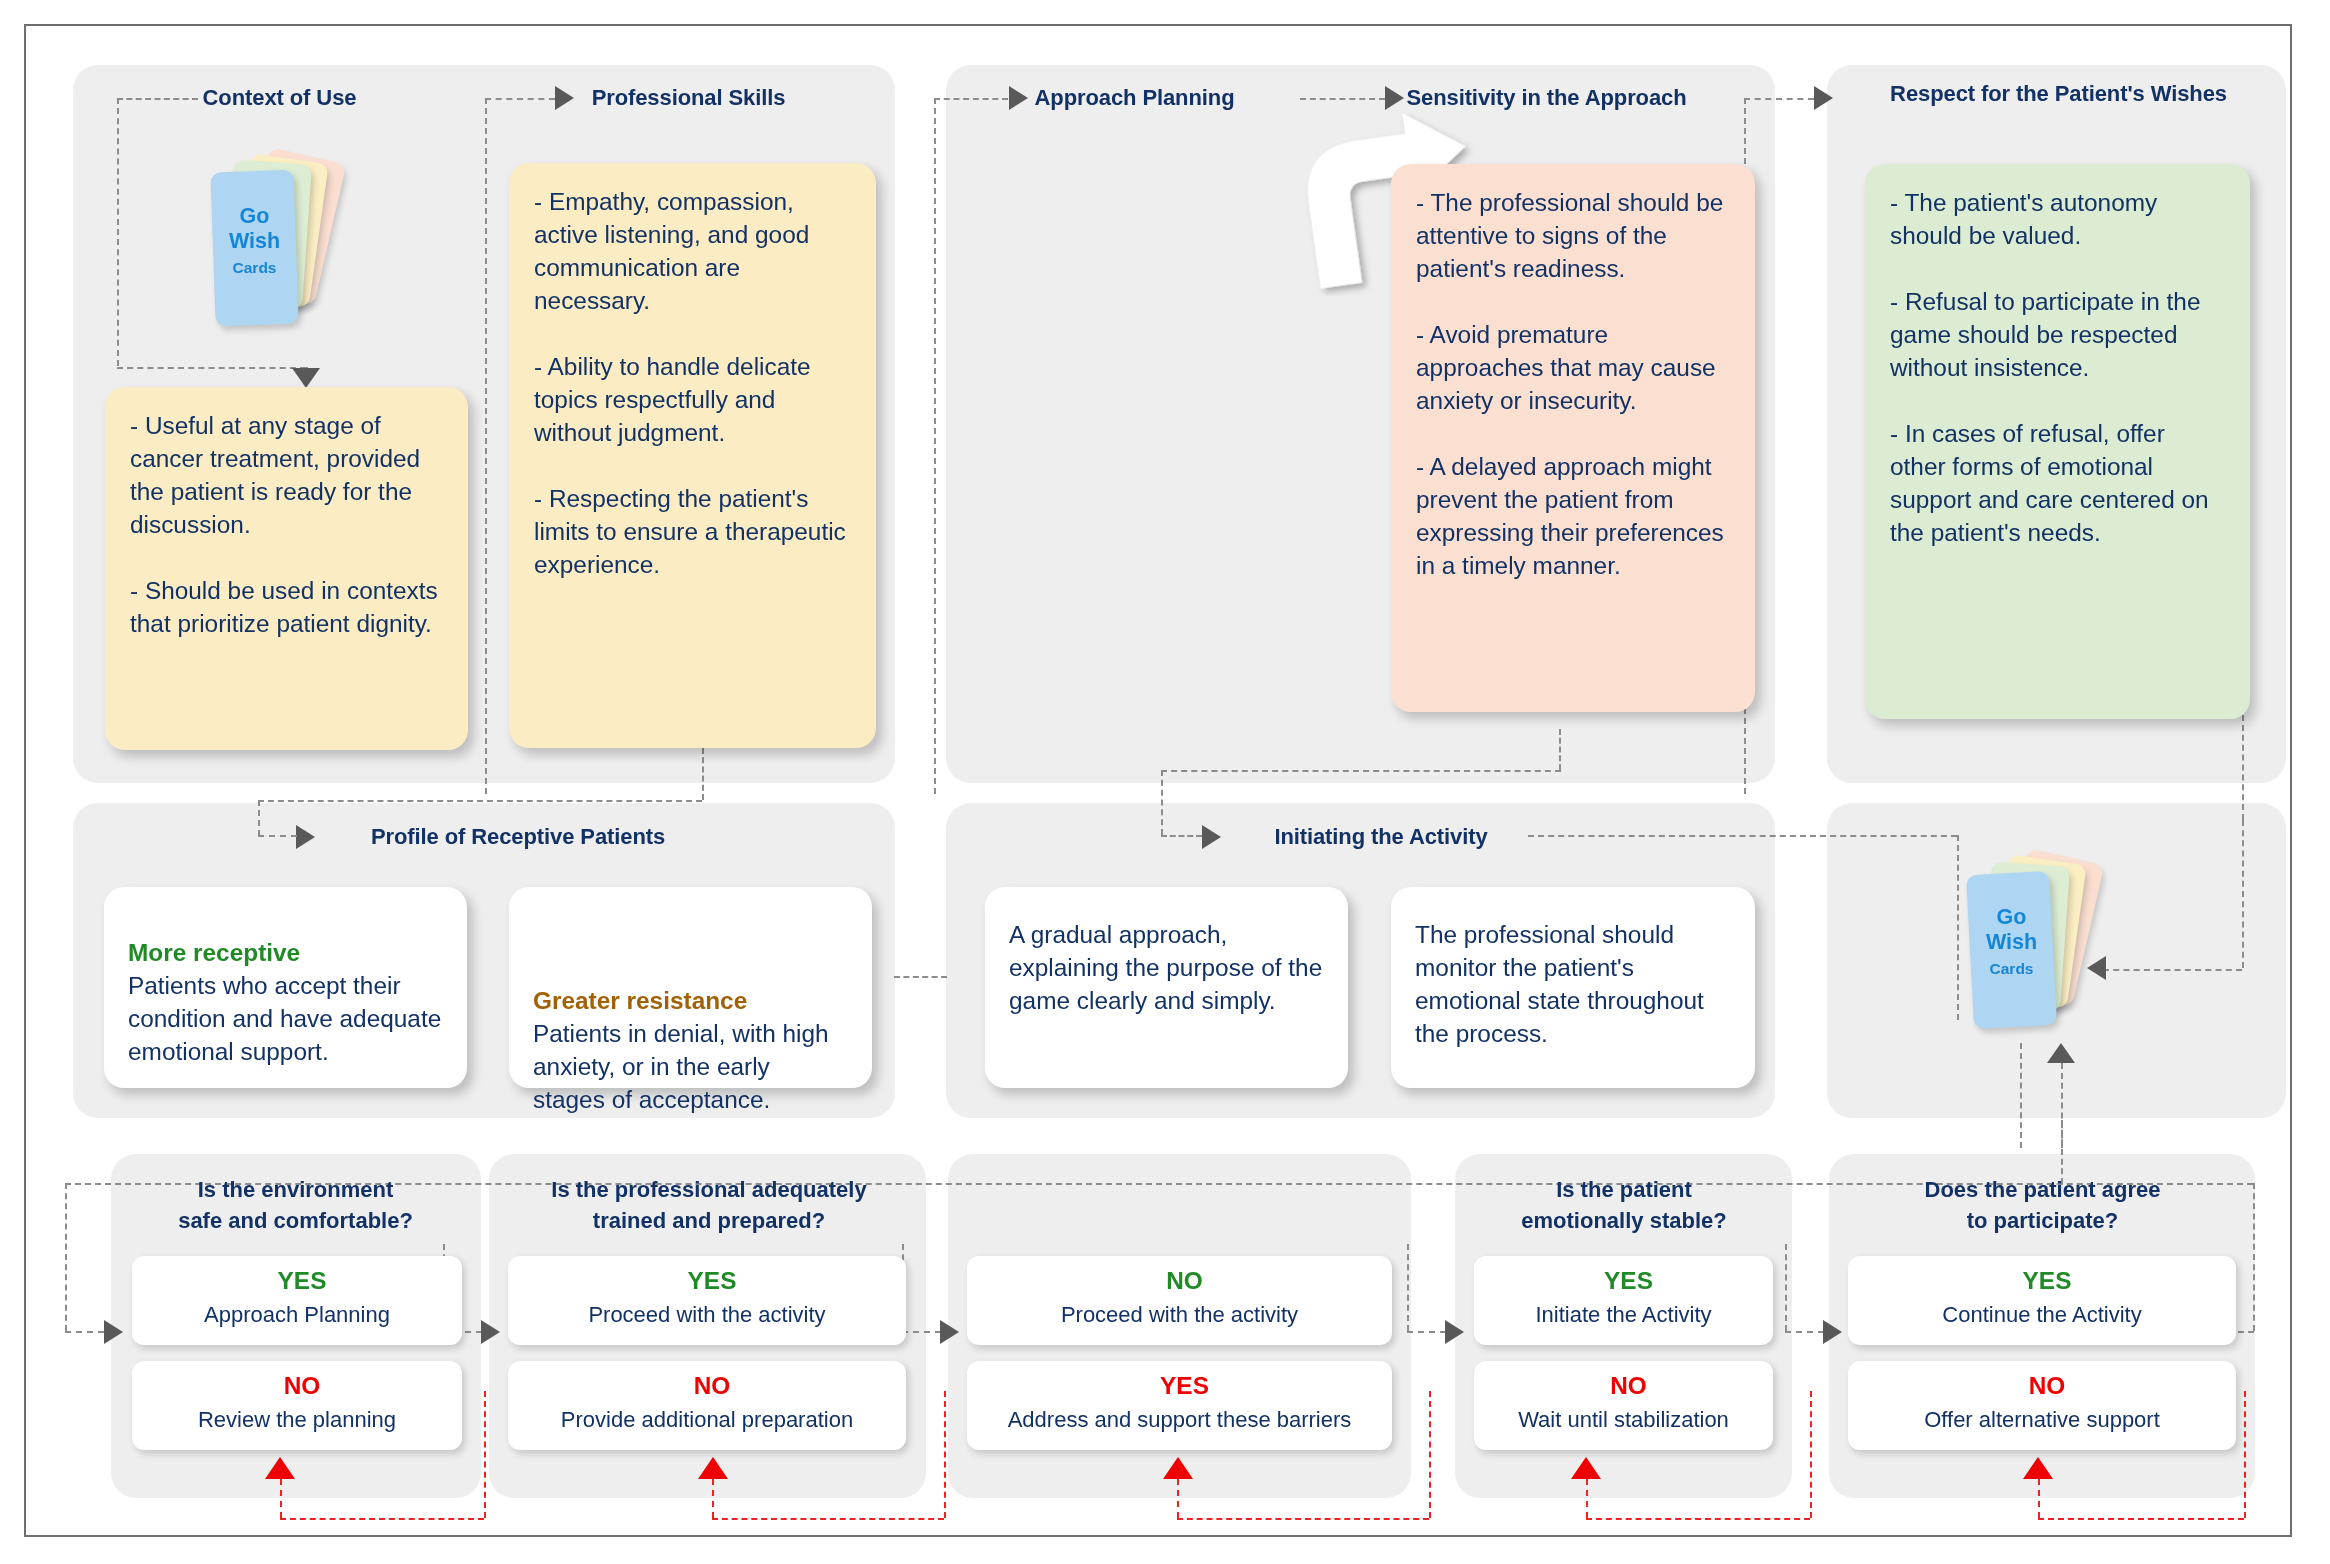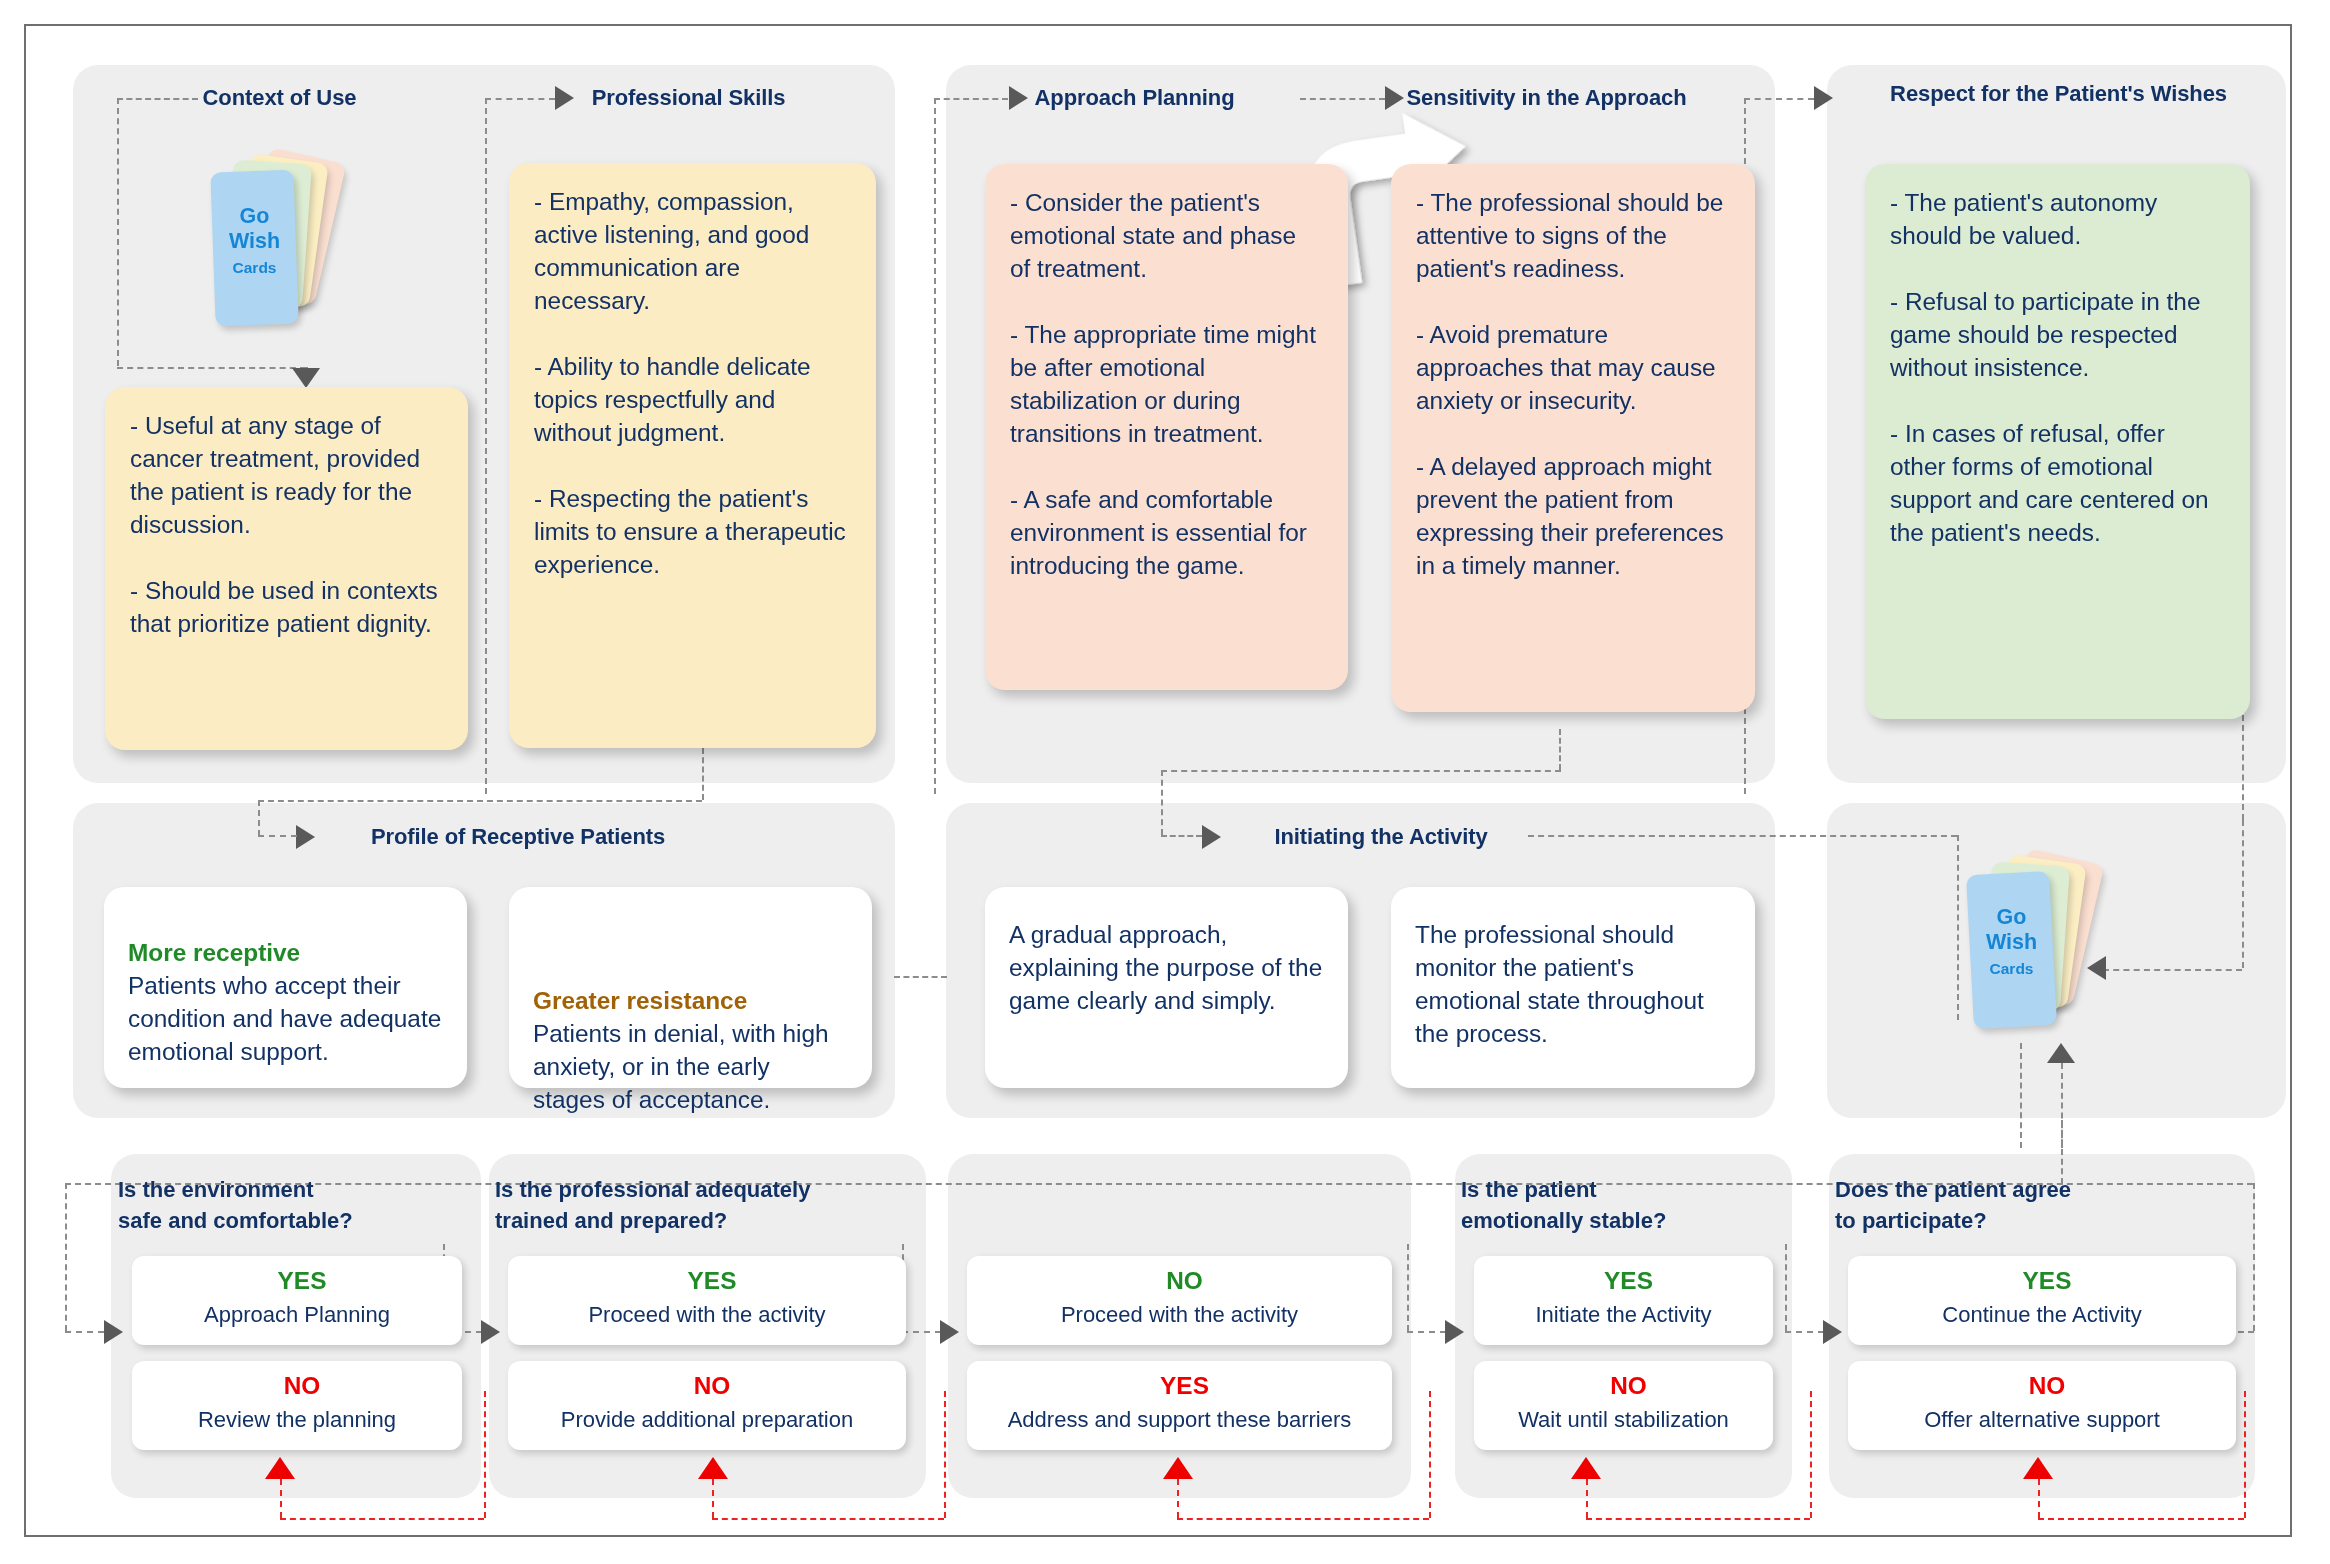--- a/index.html
+++ b/index.html
@@ -108,21 +108,21 @@
   .note .hd.green { color: #1f8a26; }
   .note .hd.red   { color: #a16207; margin-top: 48px; }
 
   
   .q-text {
     position: absolute;
     color: #123164;
     font-weight: bold;
     font-size: 22px;
     line-height: 31px;
-    text-align: left;
+    text-align: center;
   }
   
   .ans {
     position: absolute;
     background: #ffffff;
     border-radius: 12px;
     box-shadow: 3px 3.7px 7.4px rgba(0,0,0,0.16);
     text-align: center;
     padding-top: 10.4px;
   }
@@ -324,25 +324,20 @@
   <div class="note yellow" style="left:105px; top:387px; width:363px; height:363px;">- Useful at any stage of cancer treatment, provided the patient is ready for the discussion.
 
 - Should be used in contexts that prioritize patient dignity.</div>
 
   <div class="note yellow" style="left:509px; top:163px; width:367px; height:585px;">- Empathy, compassion, active listening, and good communication are necessary.
 
 - Ability to handle delicate topics respectfully and without judgment.
 
 - Respecting the patient's limits to ensure a therapeutic experience.</div>
 
-  <div class="note peach" style="left:985px; top:164px; width:363px; height:526px;">- Consider the patient's emotional state and phase of treatment.
-
-- The appropriate time might be after emotional stabilization or during transitions in treatment.
-
-- A safe and comfortable environment is essential for introducing the game.</div>
 
   <div class="note peach" style="left:1391px; top:164px; width:364px; height:548px;">- The professional should be attentive to signs of the patient's readiness.
 
 - Avoid premature approaches that may cause anxiety or insecurity.
 
 - A delayed approach might prevent the patient from expressing their preferences in a timely manner.</div>
 
   <div class="note green" style="left:1865px; top:164px; width:385px; height:555px;">- The patient's autonomy should be valued.
 
 - Refusal to participate in the game should be respected without insistence.

